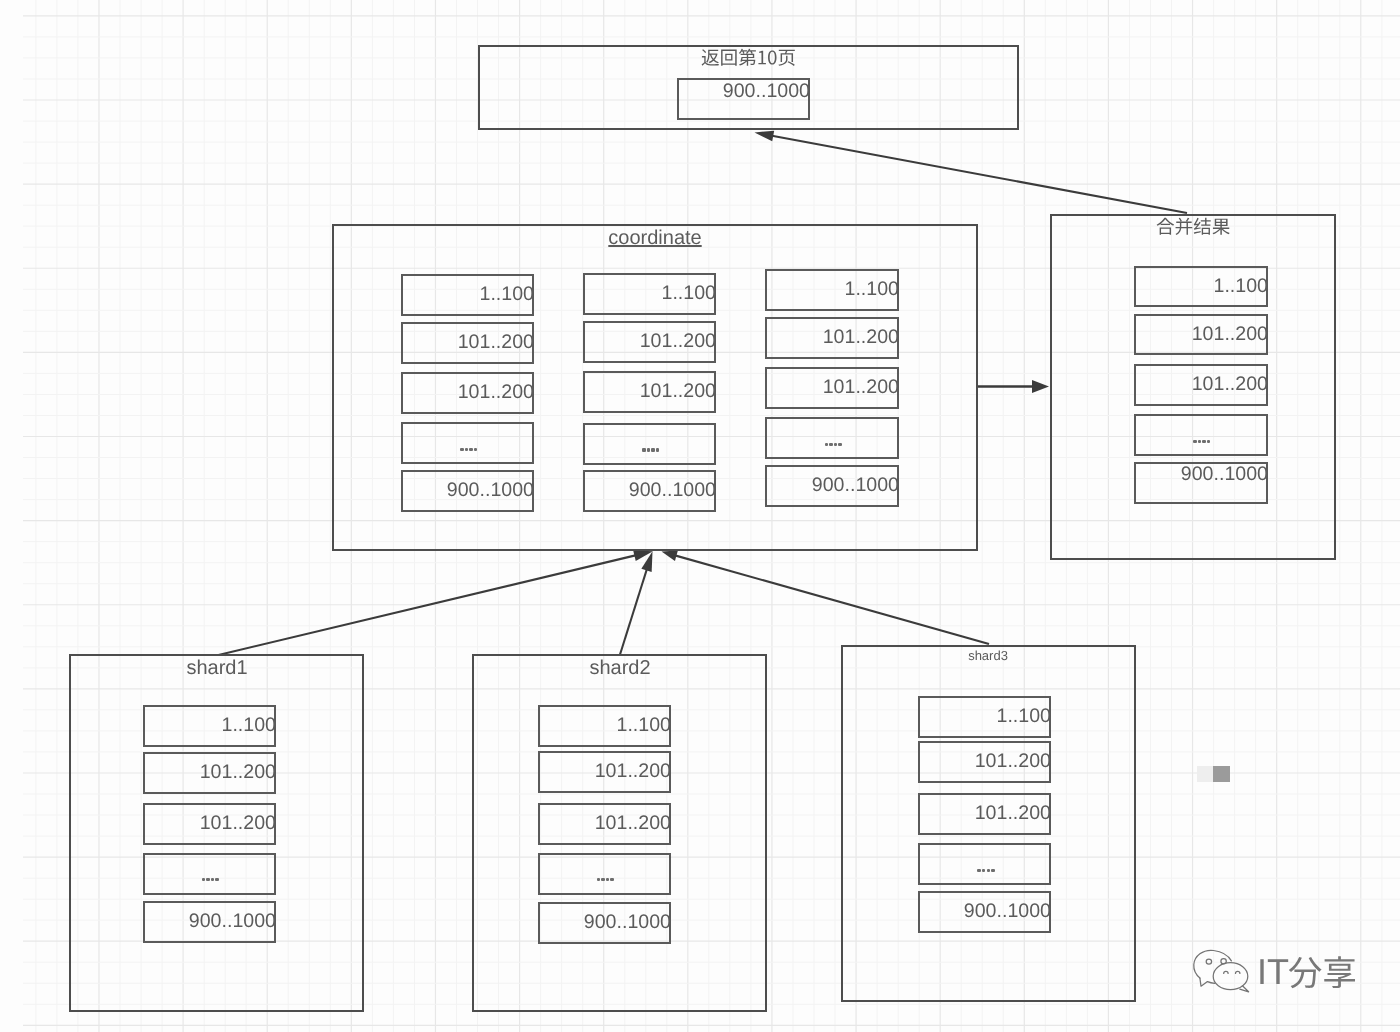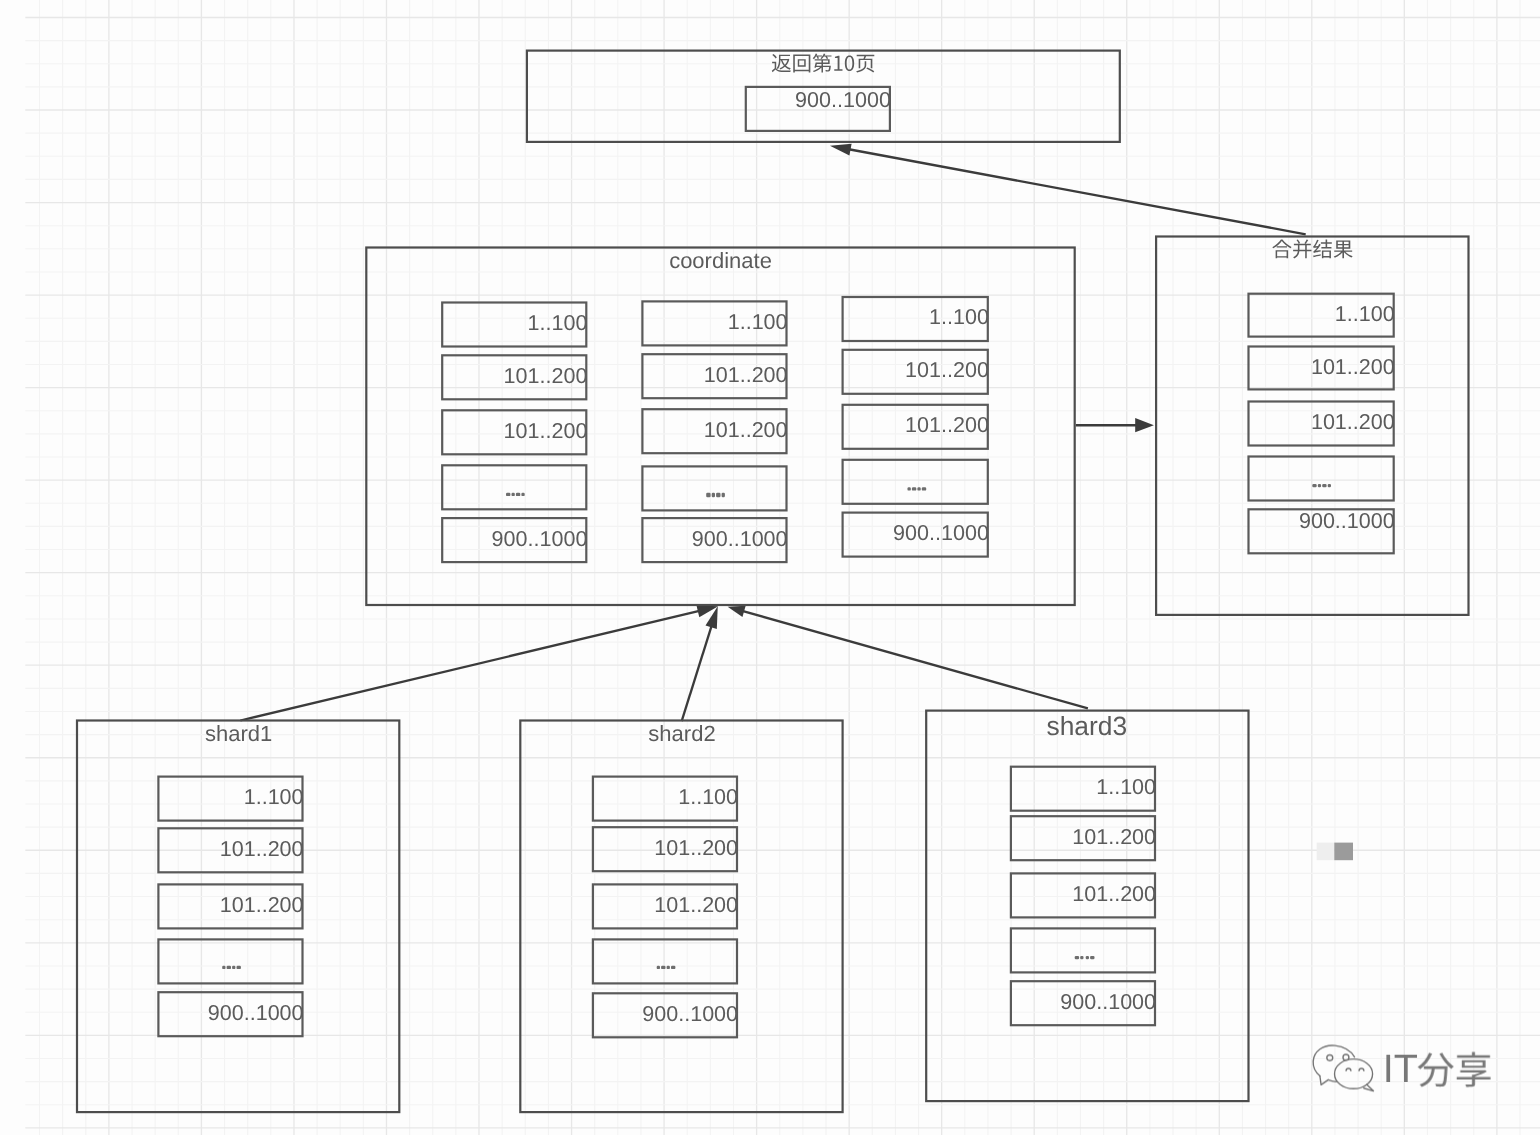--- a/index.html
+++ b/index.html
@@ -169,21 +169,21 @@
         <path d="M57 772C119 726 189 656 219 607L278 655C247 704 175 771 113 816ZM249 445H49V375H176V120C129 78 77 36 33 5L73 -72C124 -27 171 16 217 59C282 -21 374 -56 509 -61C620 -65 828 -63 939 -58C942 -35 954 1 963 18C844 10 618 7 509 12C389 16 298 50 249 124ZM384 790V559C384 430 373 255 276 130C293 122 325 101 337 88C429 207 452 377 455 512H478C512 409 560 320 622 246C560 192 489 151 415 126C430 111 449 82 458 63C535 93 609 136 673 193C738 132 817 85 910 55C921 75 943 104 959 120C867 145 790 188 725 245C801 327 859 434 891 567L844 583L830 581H456V720H924V790ZM800 512C771 429 727 357 673 297C620 358 579 430 550 512Z" transform="translate(0,0) scale(1,-1)" fill="#5b5b5b"></path>
         <path d="M374 500H618V271H374ZM303 568V204H692V568ZM82 799V-79H159V-25H839V-79H919V799ZM159 46V724H839V46Z" transform="translate(1000,0) scale(1,-1)" fill="#5b5b5b"></path>
         <path d="M177 401C162 322 137 222 116 157L190 146L200 181H398C307 100 167 31 43 -4C59 -18 81 -45 92 -64C221 -21 366 61 463 157V-80H536V181H838C828 90 817 51 803 37C794 30 785 29 767 29C749 28 702 29 653 34C665 15 673 -14 674 -35C726 -38 775 -38 800 -36C828 -34 847 -28 864 -11C889 14 903 75 917 215C918 225 919 245 919 245H536V338H861V566H129V502H463V401ZM238 338H463V245H216ZM536 502H787V401H536ZM184 845C151 756 96 667 33 609C51 599 81 579 95 568C128 601 160 645 189 693H226C247 653 266 606 273 574L339 600C332 624 317 660 301 693H486V753H222C234 777 244 801 254 826ZM578 845C545 755 485 671 414 616C432 607 463 585 476 573C513 605 548 647 579 693H650C680 653 710 605 722 572L788 598C777 625 754 661 730 693H953V753H615C628 777 639 802 649 827Z" transform="translate(2000,0) scale(1,-1)" fill="#5b5b5b"></path>
         <path d="M88 0H490V76H343V733H273C233 710 186 693 121 681V623H252V76H88Z" transform="translate(3000,0) scale(1,-1)" fill="#5b5b5b"></path>
         <path d="M278 -13C417 -13 506 113 506 369C506 623 417 746 278 746C138 746 50 623 50 369C50 113 138 -13 278 -13ZM278 61C195 61 138 154 138 369C138 583 195 674 278 674C361 674 418 583 418 369C418 154 361 61 278 61Z" transform="translate(3555,0) scale(1,-1)" fill="#5b5b5b"></path>
         <path d="M464 462V281C464 174 421 55 50 -19C66 -35 87 -64 96 -80C485 4 541 143 541 280V462ZM545 110C661 56 812 -27 885 -83L932 -23C854 32 703 111 589 161ZM171 595V128H248V525H760V130H839V595H478C497 630 517 673 535 715H935V785H74V715H449C437 676 419 631 403 595Z" transform="translate(4110,0) scale(1,-1)" fill="#5b5b5b"></path>
       </svg>
       <div class="cell" style="left: 677px; top: 78px; width: 133px; height: 42px; border-color: rgb(90, 90, 90);"></div>
       <div class="celltext" style="left: 677px; top: 82px; width: 133px; font-size: 19.6px; color: rgb(91, 91, 91);">900..1000</div>
       <div class="panel" style="left: 332px; top: 224px; width: 646px; height: 327px; border-color: rgb(77, 77, 77);"></div>
-      <div class="ptitle" style="left: 455px; top: 228px; width: 400px; text-align: center; font-size: 20px; color: rgb(91, 91, 91);">coordinate</div>
+      <div class="ptitle" style="left: 455px; top: 228px; width: 400px; text-align: center; font-size: 20px; color: rgb(91, 91, 91); text-decoration: underline;">coordinate</div>
       <div class="cell" style="left: 401px; top: 274px; width: 133px; height: 42px; border-color: rgb(90, 90, 90);"></div>
       <div class="celltext" style="left: 401px; top: 285px; width: 133px; font-size: 19.6px; color: rgb(91, 91, 91);">1..100</div>
       <div class="cell" style="left: 401px; top: 322px; width: 133px; height: 42px; border-color: rgb(90, 90, 90);"></div>
       <div class="celltext" style="left: 401px; top: 333px; width: 133px; font-size: 19.6px; color: rgb(91, 91, 91);">101..200</div>
       <div class="cell" style="left: 401px; top: 372px; width: 133px; height: 42px; border-color: rgb(90, 90, 90);"></div>
       <div class="celltext" style="left: 401px; top: 383px; width: 133px; font-size: 19.6px; color: rgb(91, 91, 91);">101..200</div>
       <div class="cell" style="left: 401px; top: 422px; width: 133px; height: 42px; border-color: rgb(90, 90, 90);"></div>
       <div class="dots" style="left:402.3px;top:447.5px;width:133px;height:4px;" aria-label="....">
         <span style="position:absolute;left:57.98px;top:0;width:3.4px;height:3.4px;border-radius:1.1px;background:#6e6e6e"></span>
         <span style="position:absolute;left:62.52px;top:0;width:3.4px;height:3.4px;border-radius:1.1px;background:#6e6e6e"></span>
@@ -272,21 +272,21 @@
       <div class="cell" style="left: 537.5px; top: 852.6px; width: 133px; height: 42px; border-color: rgb(90, 90, 90);"></div>
       <div class="dots" style="left:538.8px;top:878.1px;width:133px;height:4px;" aria-label="....">
         <span style="position:absolute;left:57.98px;top:0;width:3.4px;height:3.4px;border-radius:1.1px;background:#6e6e6e"></span>
         <span style="position:absolute;left:62.52px;top:0;width:3.4px;height:3.4px;border-radius:1.1px;background:#6e6e6e"></span>
         <span style="position:absolute;left:67.08px;top:0;width:3.4px;height:3.4px;border-radius:1.1px;background:#6e6e6e"></span>
         <span style="position:absolute;left:71.63px;top:0;width:3.4px;height:3.4px;border-radius:1.1px;background:#6e6e6e"></span>
       </div>
       <div class="cell" style="left: 537.5px; top: 902px; width: 133px; height: 42px; border-color: rgb(90, 90, 90);"></div>
       <div class="celltext" style="left: 537.5px; top: 913px; width: 133px; font-size: 19.6px; color: rgb(91, 91, 91);">900..1000</div>
       <div class="panel" style="left: 841px; top: 645px; width: 294.5px; height: 357px; border-color: rgb(77, 77, 77);"></div>
-      <div class="ptitle" style="left: 788.25px; top: 649px; width: 400px; text-align: center; font-size: 24px; color: rgb(91, 91, 91);">shard3</div>
+      <div class="ptitle" style="left: 788.25px; top: 649px; width: 400px; text-align: center; font-size: 13px; color: rgb(91, 91, 91);">shard3</div>
       <div class="cell" style="left: 918.2px; top: 696px; width: 133px; height: 42px; border-color: rgb(90, 90, 90);"></div>
       <div class="celltext" style="left: 918.2px; top: 707px; width: 133px; font-size: 19.6px; color: rgb(91, 91, 91);">1..100</div>
       <div class="cell" style="left: 918.2px; top: 741px; width: 133px; height: 42px; border-color: rgb(90, 90, 90);"></div>
       <div class="celltext" style="left: 918.2px; top: 752px; width: 133px; font-size: 19.6px; color: rgb(91, 91, 91);">101..200</div>
       <div class="cell" style="left: 918.2px; top: 793px; width: 133px; height: 42px; border-color: rgb(90, 90, 90);"></div>
       <div class="celltext" style="left: 918.2px; top: 804px; width: 133px; font-size: 19.6px; color: rgb(91, 91, 91);">101..200</div>
       <div class="cell" style="left: 918.2px; top: 843px; width: 133px; height: 42px; border-color: rgb(90, 90, 90);"></div>
       <div class="dots" style="left:919.5px;top:868.5px;width:133px;height:4px;" aria-label="....">
         <span style="position:absolute;left:57.98px;top:0;width:3.4px;height:3.4px;border-radius:1.1px;background:#6e6e6e"></span>
         <span style="position:absolute;left:62.52px;top:0;width:3.4px;height:3.4px;border-radius:1.1px;background:#6e6e6e"></span>

